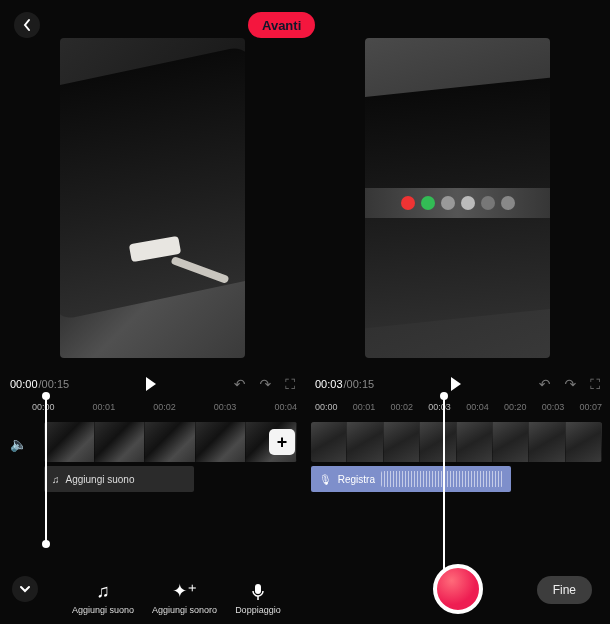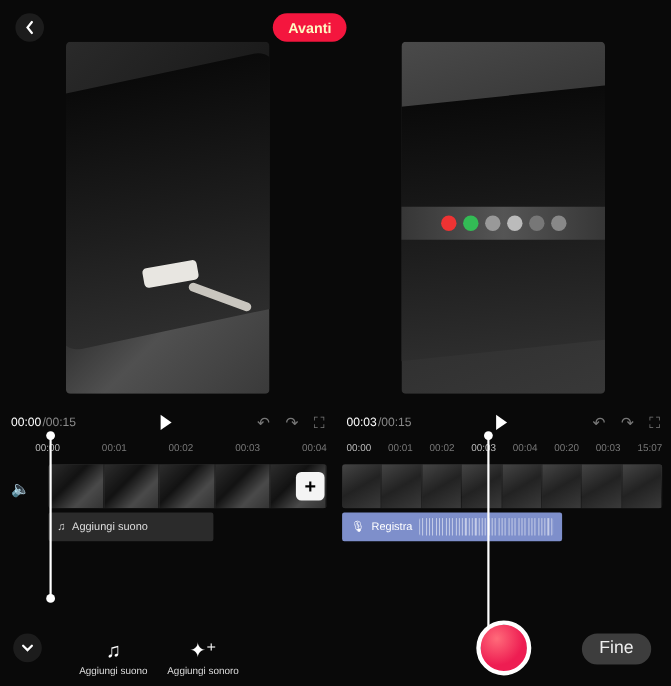--- a/index.html
+++ b/index.html
@@ -24,21 +24,21 @@
     background: rgba(255,255,255,0.08);
     font-size: 15px;
   }
   .avanti-pill {
     left: 248px;
     height: 26px;
     padding: 0 14px;
     border-radius: 13px;
     font-size: 13px;
     font-weight: 600;
-    color: #fef9c3;
+    color: #0f172a;
   }
 
   .preview {
     position: absolute;
     top: 38px;
     left: 60px;
     width: 185px;
     height: 320px;
     border-radius: 4px;
     overflow: hidden;
@@ -256,21 +256,21 @@
   }
 
   .fine-pill {
     position: absolute;
     right: 18px; bottom: 20px;
     height: 28px;
     padding: 0 16px;
     border-radius: 14px;
     background: #3d3d3d;
     color: #eee;
-    font-size: 16px;
+    font-size: 12px;
     display: flex; align-items: center;
     cursor: pointer;
   }
 
   svg { display: block; }
 </style>
 </head>
 <body>
 
 <div class="pane left-pane">
@@ -337,20 +337,30 @@
   <div class="tool-strip">
     <div class="tool">
       <span class="tic">♫</span>
       <span>Aggiungi
 suono</span>
     </div>
     <div class="tool">
       <span class="tic">✦⁺</span>
       <span>Aggiungi
 sonoro</span>
+    </div>
+    <div class="tool">
+      <span class="tic">
+        <svg width="14" height="18" viewBox="0 0 14 18">
+            <rect x="4" y="1" width="6" height="10" rx="3" fill="#fff"></rect>
+            <path d="M2 8a5 5 0 0 0 10 0" stroke="#fff" stroke-width="1.5" fill="none"></path>
+            <line x1="7" y1="13" x2="7" y2="17" stroke="#fff" stroke-width="1.5"></line>
+          </svg>
+      </span>
+      <span>Doppiaggio</span>
     </div>
   </div>
 
 </div>
 
 <div class="pane right-pane">
 
   <div class="preview right r2">
     <div class="bg"></div>
     <div class="device"></div>
@@ -376,21 +386,21 @@
   </div>
 
   <div class="ticks r2" style="left:10px;">
     <span>00:00</span>
     <span>00:01</span>
     <span>00:02</span>
     <span>00:03</span>
     <span>00:04</span>
     <span>00:20</span>
     <span>00:03</span>
-    <span>15:07</span>
+    <span>00:07</span>
   </div>
 
   <div class="timeline-area" style="left:6px;">
     <div class="thumb-row right" style="left:0;">
       <div class="th"></div>
         <div class="th"></div>
         <div class="th"></div>
         <div class="th"></div>
       <div class="th"></div>
         <div class="th"></div>

